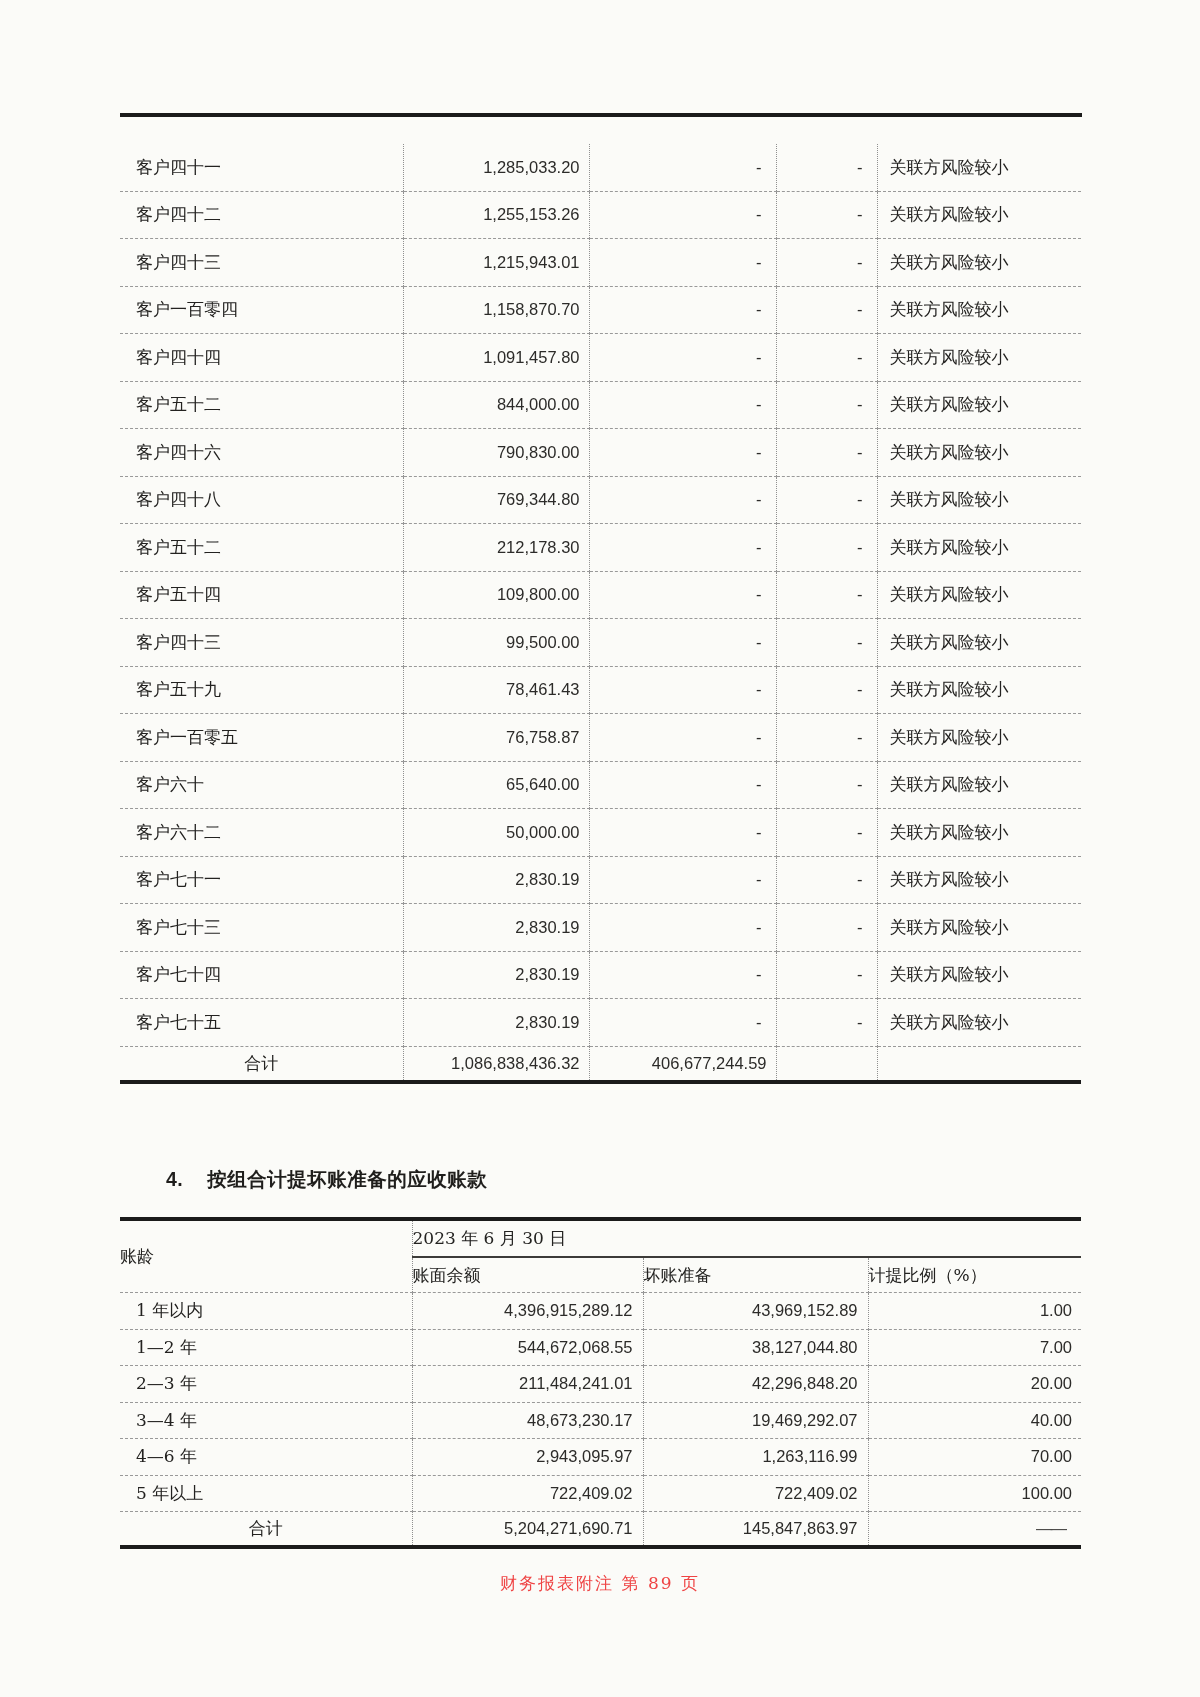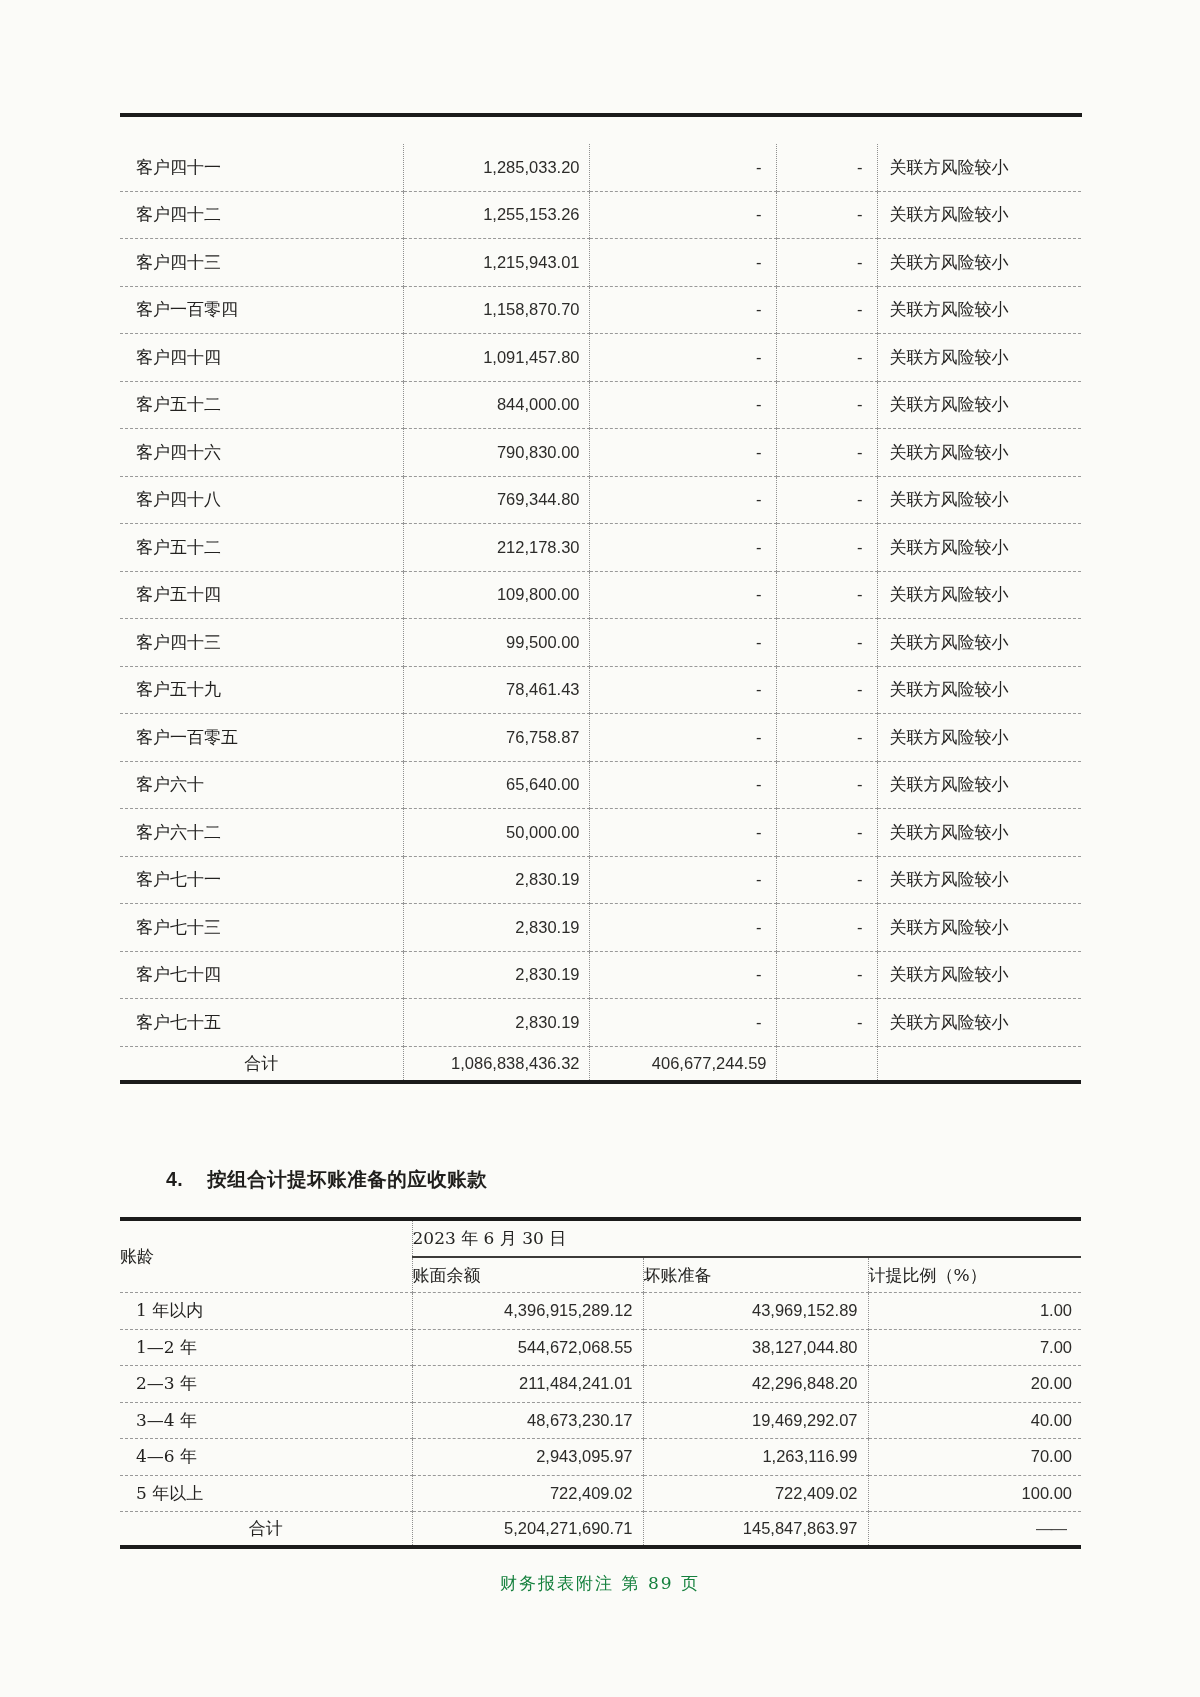--- a/index.html
+++ b/index.html
@@ -86,21 +86,21 @@
   .t2 .num-ratio { padding-right: 9px; }
   .t2 .total-dash { color: #4a4947; letter-spacing: -2px; padding-right: 16px; }
 
   
   .page-footer {
     position: absolute;
     left: 0; top: 1572px;
     width: 100%;
     text-align: center;
     font-size: 17px;
-    color: #15803d;
+    color: #ef4444;
     letter-spacing: 2px;
   }
 </style>
 </head>
 <body>
 
 <div class="page">
 
   <div class="top-rule"></div>
 

